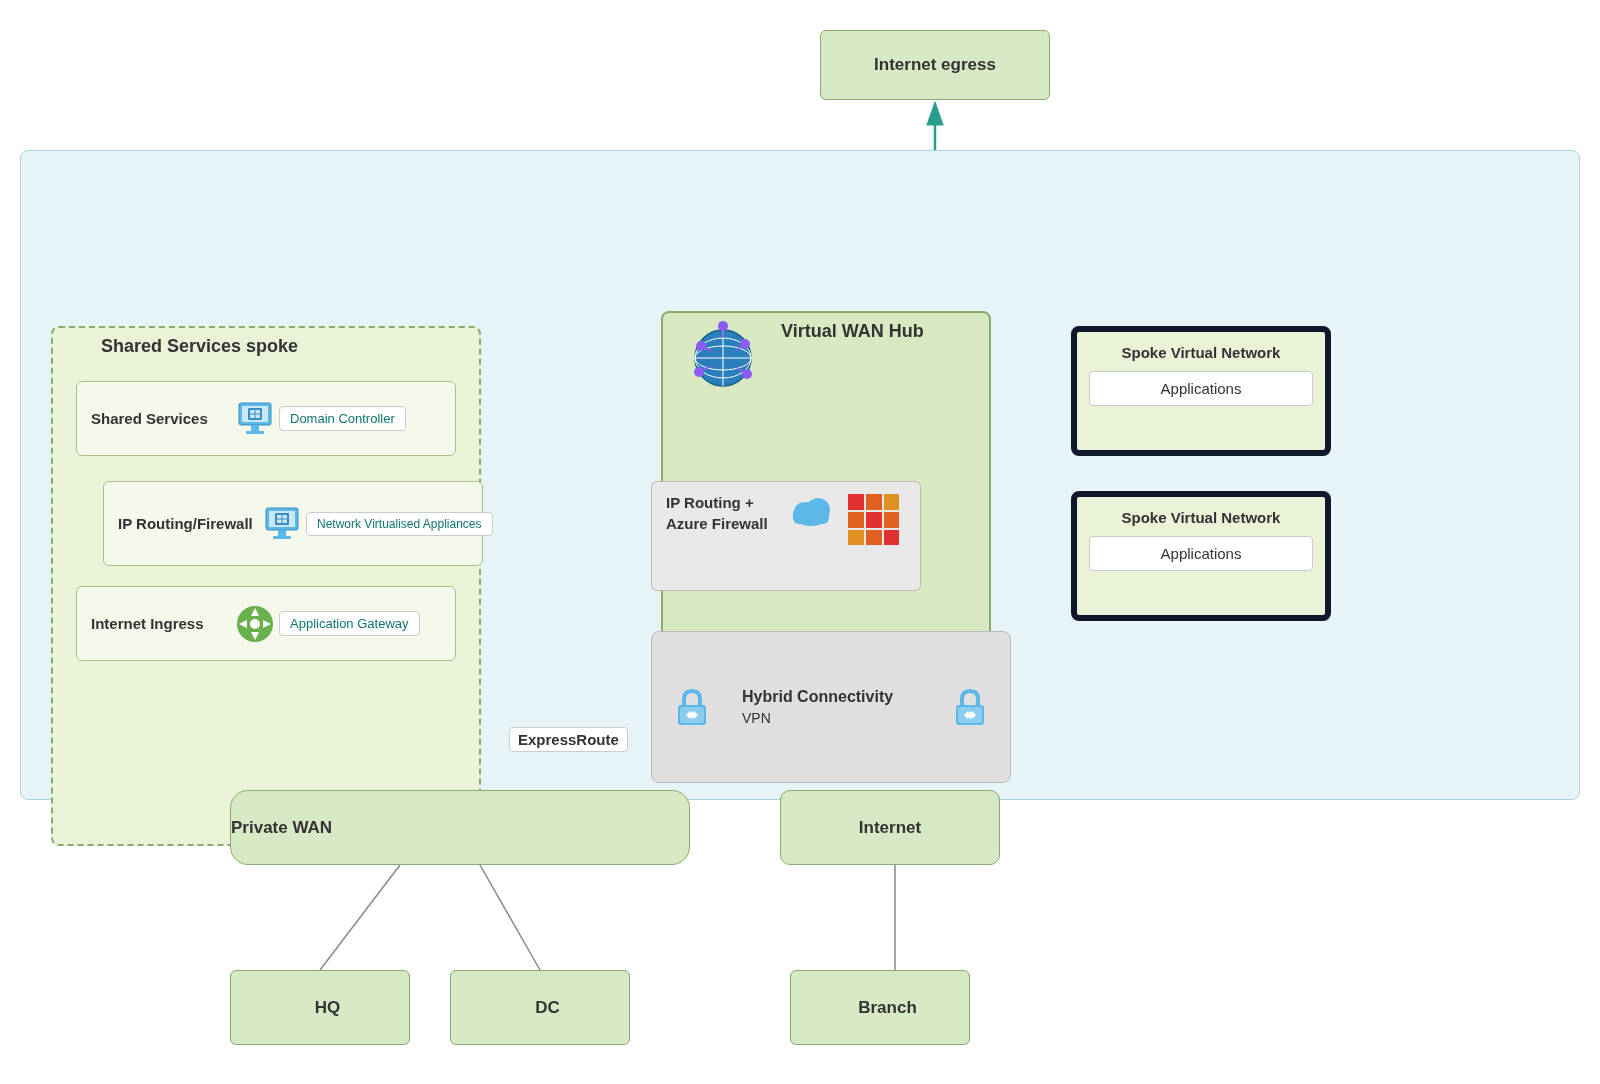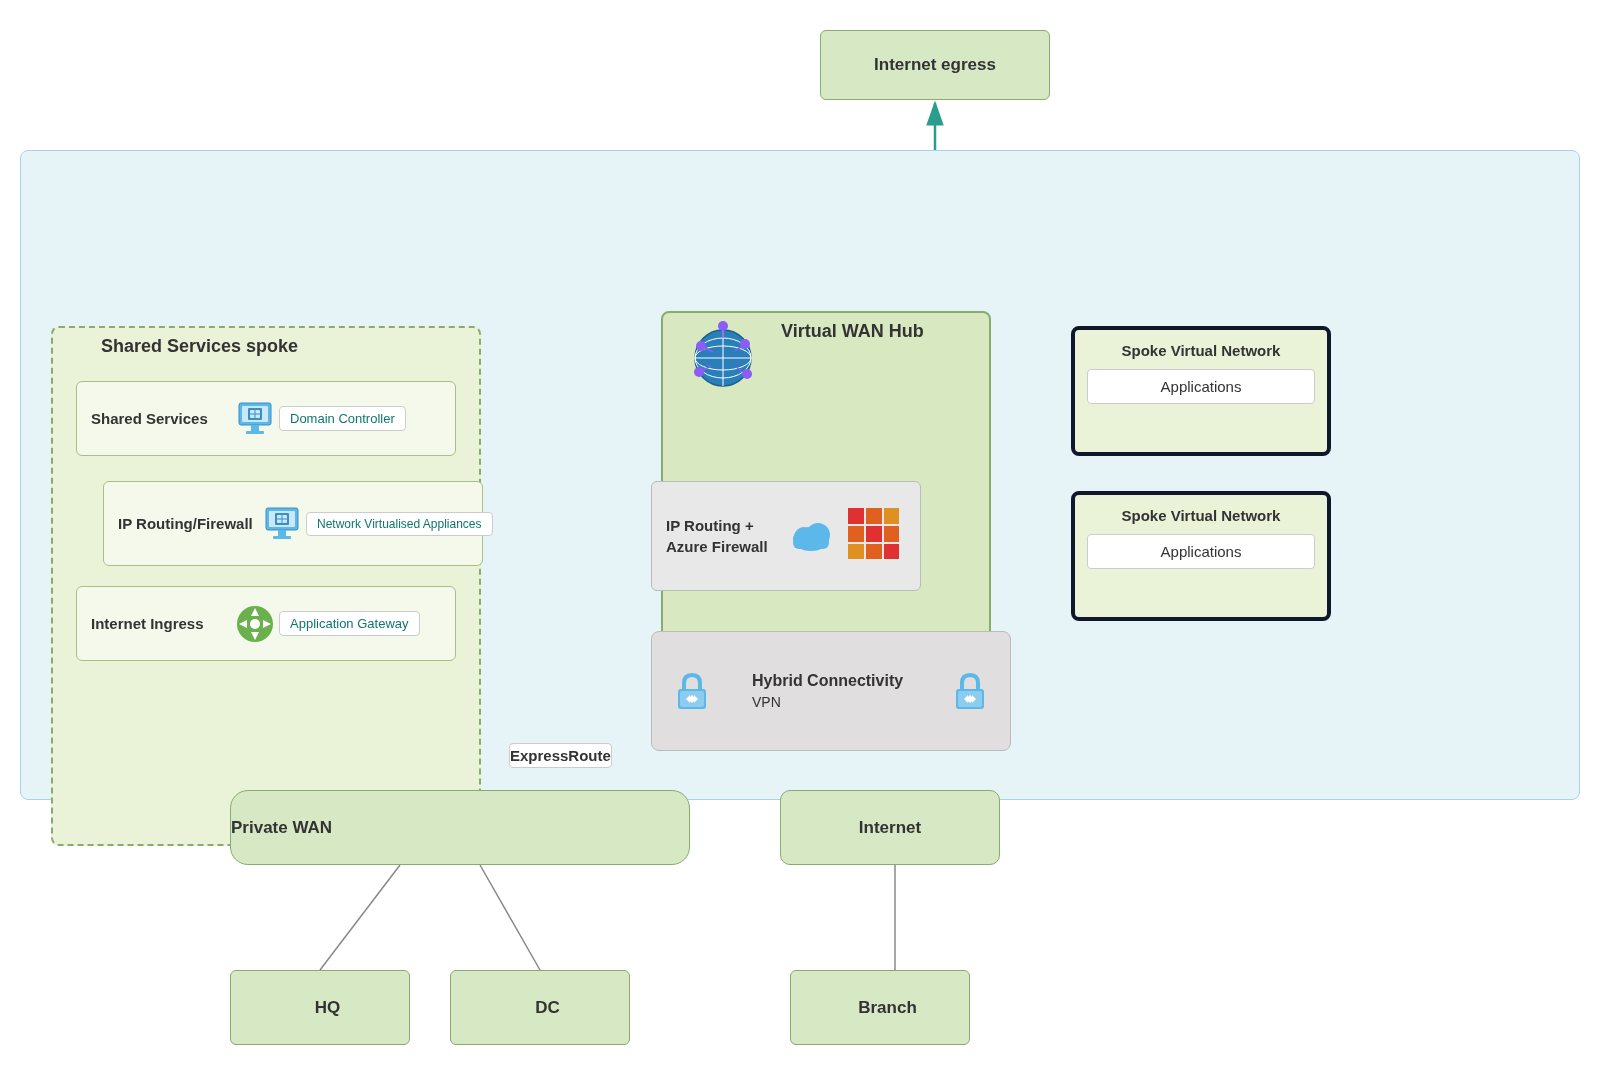--- a/index.html
+++ b/index.html
@@ -149,48 +149,48 @@
     .ip-routing-box {
       position: absolute;
       top: 330px;
       left: 630px;
       width: 270px;
       height: 110px;
       background: #e8e8e8;
       border: 1.5px solid #bbb;
       border-radius: 6px;
       display: flex;
-      align-items: center;
+      align-items: flex-start;
       padding: 10px 14px;
       gap: 12px;
     }
 
     
     .hybrid-box {
       position: absolute;
       top: 480px;
       left: 630px;
       width: 360px;
-      height: 120px;
+      height: 152px;
       background: #e0dede;
       border: 1.5px solid #bbb;
       border-radius: 8px;
       display: flex;
       align-items: center;
       padding: 10px 16px;
-      gap: 28px;
+      gap: 18px;
       flex-wrap: wrap;
     }
 
     
     .spoke-vnet-box {
       position: absolute;
       width: 260px;
       background: #eaf3d8;
-      border: 4px solid #0f172a;
+      border: 6px solid #0f172a;
       border-radius: 8px;
       padding: 12px;
     }
 
     .spoke-vnet-1 { top: 175px; left: 1050px; height: 130px; }
     .spoke-vnet-2 { top: 340px; left: 1050px; height: 130px; }
 
     .spoke-vnet-title {
       font-size: 15px;
       font-weight: 600;
@@ -205,29 +205,29 @@
       border-radius: 4px;
       padding: 8px;
       text-align: center;
       font-size: 15px;
       color: #333;
     }
 
     
     .expressroute-label {
       position: absolute;
-      top: 592px;
+      top: 576px;
       left: 488px;
       font-size: 15px;
       font-weight: 600;
       color: #333;
       background: #fff;
       border: 1px solid #ccc;
       border-radius: 4px;
-      padding: 3px 0;
+      padding: 3px 8px;
     }
 
     
     .private-wan-box {
       position: absolute;
       top: 790px;
       left: 230px;
       width: 460px;
       height: 75px;
       background: #d6e8c4;

